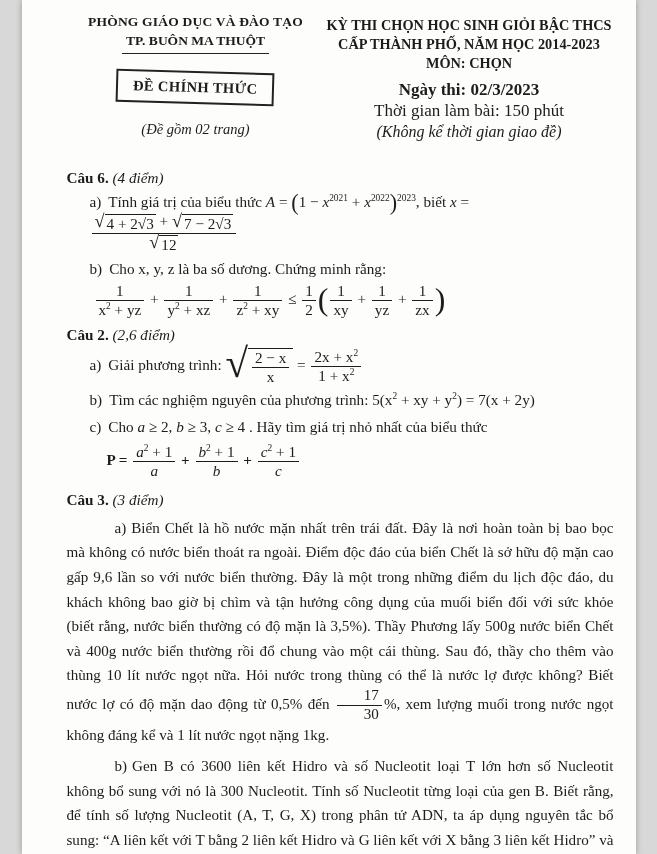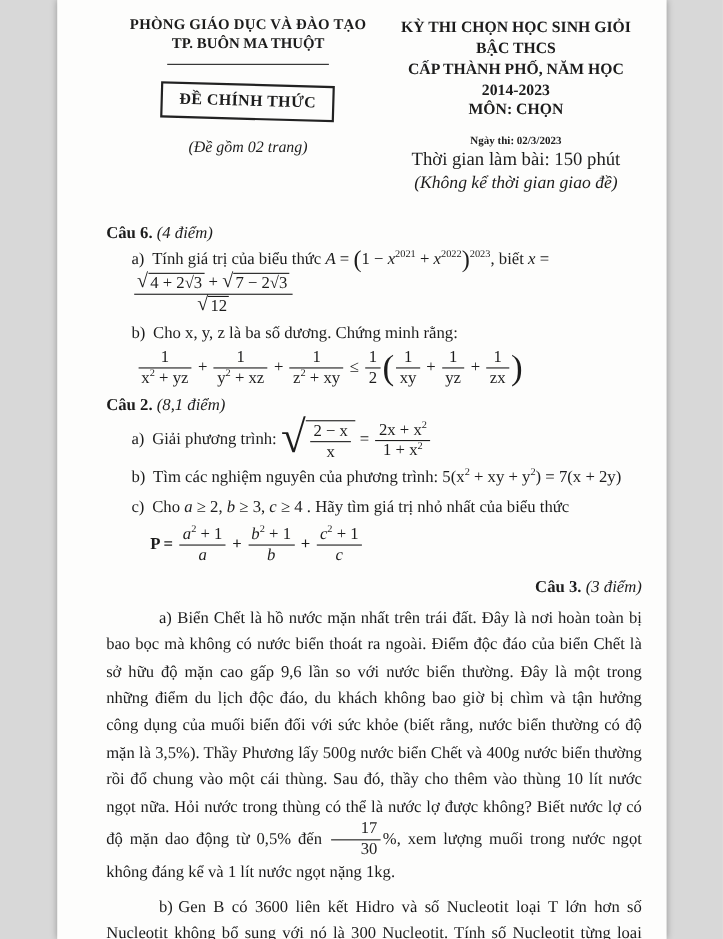--- a/index.html
+++ b/index.html
@@ -1,38 +1,38 @@
 <!DOCTYPE html>
 <html><head>
 <meta charset="utf-8">
 <style>
   html,body{margin:0;padding:0;background:#d8d8d8;}
   .page{
-    width:554px;height:854px;background:#fdfdfc;color:#1c1c1c;
+    width:614px;height:854px;background:#fdfdfc;color:#1c1c1c;
     font-family:"Liberation Serif","DejaVu Serif",serif;
     position:relative;overflow:hidden;margin:0 auto;
     box-shadow:0 0 6px rgba(0,0,0,.3);
   }
   .inner{padding:14px 22px 0 45px;}
 
   
   .header{display:flex;align-items:flex-start;}
   .h-left{width:258px;text-align:center;flex-shrink:0;}
   .h-left .l1{font-weight:bold;font-size:13.5px;letter-spacing:.2px;}
   .h-left .l2wrap{margin-top:1px;}
   .h-left .l2{display:inline-block;font-weight:bold;font-size:13.5px;
-    border-bottom:1.6px solid #222;padding:0 4px 10px;}
+    border-bottom:1.6px solid #222;padding:0 4px 4px;}
   .official-box{display:inline-block;border:2px solid #222;padding:6px 15px;
     font-weight:bold;font-size:14.5px;margin-top:17px;transform:rotate(1.6deg);
     letter-spacing:.4px;}
   .h-left .lnote{font-style:italic;font-size:14.5px;margin-top:17px;}
   .h-right{flex:1;text-align:center;padding-top:2px;}
   .h-right .r1,.h-right .r2{font-weight:bold;font-size:14.3px;line-height:1.32;}
   .h-right .r3{font-weight:bold;font-size:14.3px;margin-top:1px;}
-  .h-right .r4{font-weight:bold;font-size:10px;margin-top:14px;}
+  .h-right .r4{font-weight:bold;font-size:17px;margin-top:8px;}
   .h-right .r5{font-size:17px;line-height:1.3;}
   .h-right .r6{font-style:italic;font-size:16px;line-height:1.3;}
 
   
   .q-head{font-size:15.2px;margin-top:22px;}
   .q-head.first{margin-top:26px;}
   .q-label{font-weight:bold;}
   .q-points{font-style:italic;}
   .q-item{padding-left:23px;font-size:15.2px;line-height:1.5;margin-top:4px;}
   .i-label{display:inline-block;margin-right:7px;}
@@ -100,39 +100,39 @@
       </div>
       <div class="q-item">
         <span class="i-label">b)</span><span>Cho x, y, z là ba số dương. Chứng minh rằng:</span>
       </div>
       <div class="q-display"><span class="frac"><span class="fn">1</span><span class="fd">x<sup>2</sup> + yz</span></span> + <span class="frac"><span class="fn">1</span><span class="fd">y<sup>2</sup> + xz</span></span> + <span class="frac"><span class="fn">1</span><span class="fd">z<sup>2</sup> + xy</span></span> ≤ <span class="frac"><span class="fn">1</span><span class="fd">2</span></span><span class="bigp2">(</span><span class="frac"><span class="fn">1</span><span class="fd">xy</span></span> + <span class="frac"><span class="fn">1</span><span class="fd">yz</span></span> + <span class="frac"><span class="fn">1</span><span class="fd">zx</span></span><span class="bigp2">)</span></div>
     </section>
 
     <section>
       <div class="q-head" style="margin-top:8px;">
         <span class="q-label">Câu 2.</span>
-        <span class="q-points">(8,1 điểm)</span>
+        <span class="q-points">(2,6 điểm)</span>
       </div>
       <div class="q-item">
         <span class="i-label">a)</span><span>Giải phương trình: <span class="sqrt big">
               <span class="rsign">√</span>
               <span class="rad"><span class="frac"><span class="fn">2 − x</span><span class="fd">x</span></span></span>
             </span> = <span class="frac"><span class="fn">2x + x<sup>2</sup></span><span class="fd">1 + x<sup>2</sup></span></span></span>
       </div>
       <div class="q-item">
         <span class="i-label">b)</span><span>Tìm các nghiệm nguyên của phương trình: 5(x<sup>2</sup> + xy + y<sup>2</sup>) = 7(x + 2y)</span>
       </div>
       <div class="q-item">
         <span class="i-label">c)</span><span>Cho <i>a</i> ≥ 2, <i>b</i> ≥ 3, <i>c</i> ≥ 4 . Hãy tìm giá trị nhỏ nhất của biểu thức</span>
       </div>
       <div class="q-display" style="margin-left:40px;margin-top:5px;"><b>P =</b> <span class="frac"><span class="fn"><i>a</i><sup>2</sup> + 1</span><span class="fd"><i>a</i></span></span> <b>+</b> <span class="frac"><span class="fn"><i>b</i><sup>2</sup> + 1</span><span class="fd"><i>b</i></span></span> <b>+</b> <span class="frac"><span class="fn"><i>c</i><sup>2</sup> + 1</span><span class="fd"><i>c</i></span></span></div>
     </section>
 
     <section>
-      <div class="q-head" style="margin-top:12px;text-align:right;">
+      <div class="q-head" style="margin-top:12px;">
         <span class="q-label">Câu 3.</span>
         <span class="q-points">(3 điểm)</span>
       </div>
       <p class="q-para">
         <span class="i-label">a)</span><span>Biển Chết là hồ nước mặn nhất trên trái đất. Đây là nơi hoàn toàn bị bao bọc mà không có nước biển thoát ra ngoài. Điểm độc đáo của biển Chết là sở hữu độ mặn cao gấp 9,6 lần so với nước biển thường. Đây là một trong những điểm du lịch độc đáo, du khách không bao giờ bị chìm và tận hưởng công dụng của muối biển đối với sức khỏe (biết rằng, nước biển thường có độ mặn là 3,5%). Thầy Phương lấy 500g nước biển Chết và 400g nước biển thường rồi đổ chung vào một cái thùng. Sau đó, thầy cho thêm vào thùng 10 lít nước ngọt nữa. Hỏi nước trong thùng có thể là nước lợ được không? Biết nước lợ có độ mặn dao động từ 0,5% đến <span class="frac"><span class="fn">17</span><span class="fd">30</span></span>%, xem lượng muối trong nước ngọt không đáng kể và 1 lít nước ngọt nặng 1kg.</span>
       </p>
       <p class="q-para">
         <span class="i-label">b)</span><span>Gen B có 3600 liên kết Hidro và số  Nucleotit loại T lớn hơn số Nucleotit không bổ sung với nó là 300 Nucleotit. Tính số Nucleotit từng loại của gen B. Biết rằng, để tính số lượng Nucleotit (A, T, G, X) trong phân tử ADN, ta áp dụng nguyên tắc bổ sung: “A liên kết với T bằng 2 liên kết Hidro và G liên kết với X bằng 3 liên kết Hidro” và %A = %T, %G= %X. Tổng số Nucleotit trong gen B: N = A + T + G + X = 2A + 2G = 2T + 2X</span>
       </p>
     </section>

